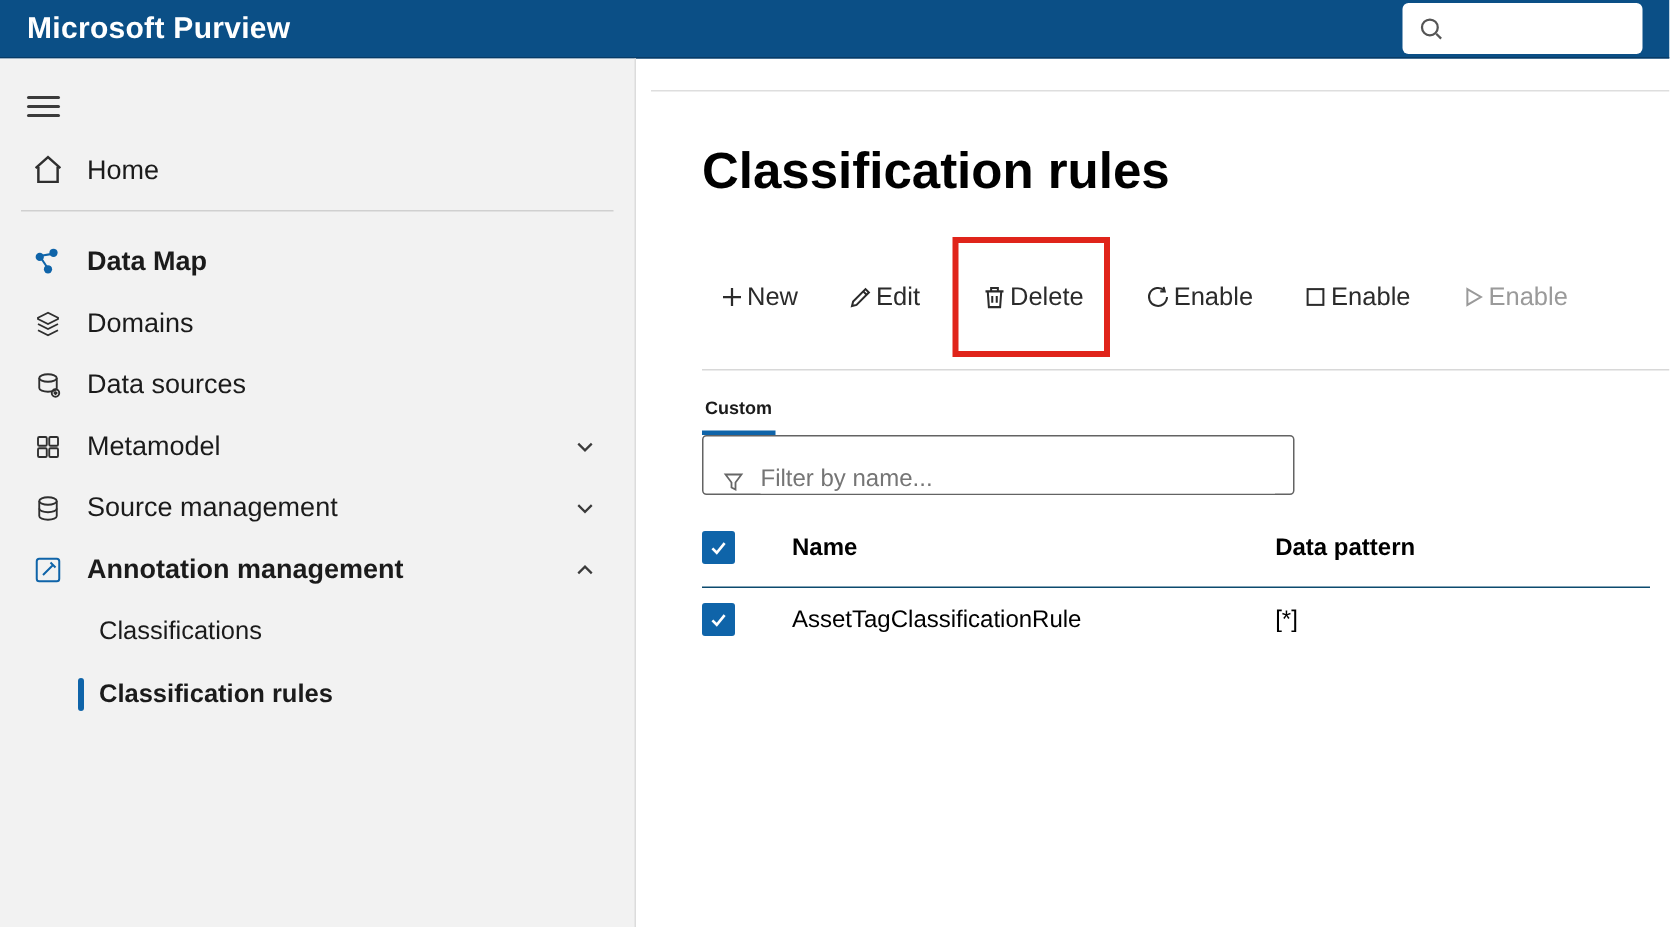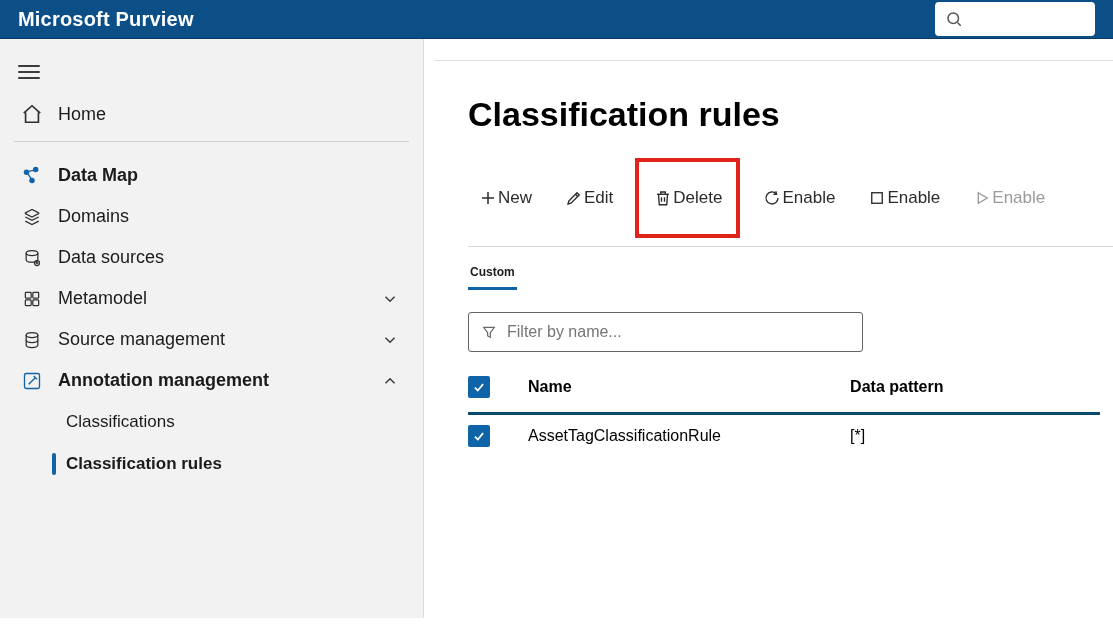--- a/index.html
+++ b/index.html
@@ -103,31 +103,30 @@
     padding: 18px 4px;
   }
 
   .tabs { margin-top: 14px; }
   .tab {
     display: inline-block; padding: 4px 2px 8px 2px; font-size: 12px; font-weight: 600; color: #1b1b1b; cursor: pointer;
     border-bottom: 3px solid var(--accent);
   }
 
   .filter-box {
-    margin-top: 22px;
-    display: flex; align-items: center;
+    display: flex; align-items: flex-end;
     width: 395px; height: 40px;
     border: 1px solid #636363; border-radius: 3px;
     padding: 0 12px; gap: 10px; color: #666;
   }
   .filter-box input { border: none; outline: none; font-size: 16px; flex: 1; color: #333; }
 
   .table { margin-top: 18px; width: 98%; }
   .table .thead, .table .trow { display: grid; grid-template-columns: 60px 1fr 250px; align-items: center; }
-  .table .thead { font-weight: 700; font-size: 16px; padding: 6px 0 14px 0; border-bottom: 3px solid #0c4a6e; }
+  .table .thead { font-weight: 700; font-size: 16px; padding: 6px 0 14px 0; border-bottom: 1px solid #0c4a6e; }
   .table .trow { padding: 10px 0; font-size: 16px; }
   .chk {
     width: 22px; height: 22px; background: var(--accent); border-radius: 2px;
     display: inline-flex; align-items: center; justify-content: center; color: #fff;
   }
   .chk svg { stroke: #fff; }
 
   svg { display: block; }
 </style>
 </head>

